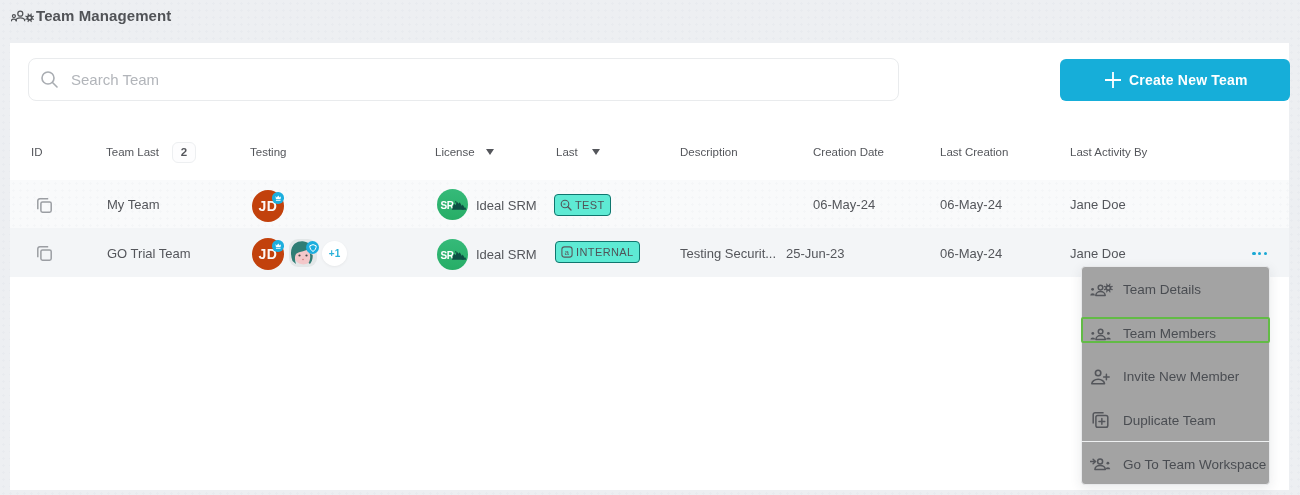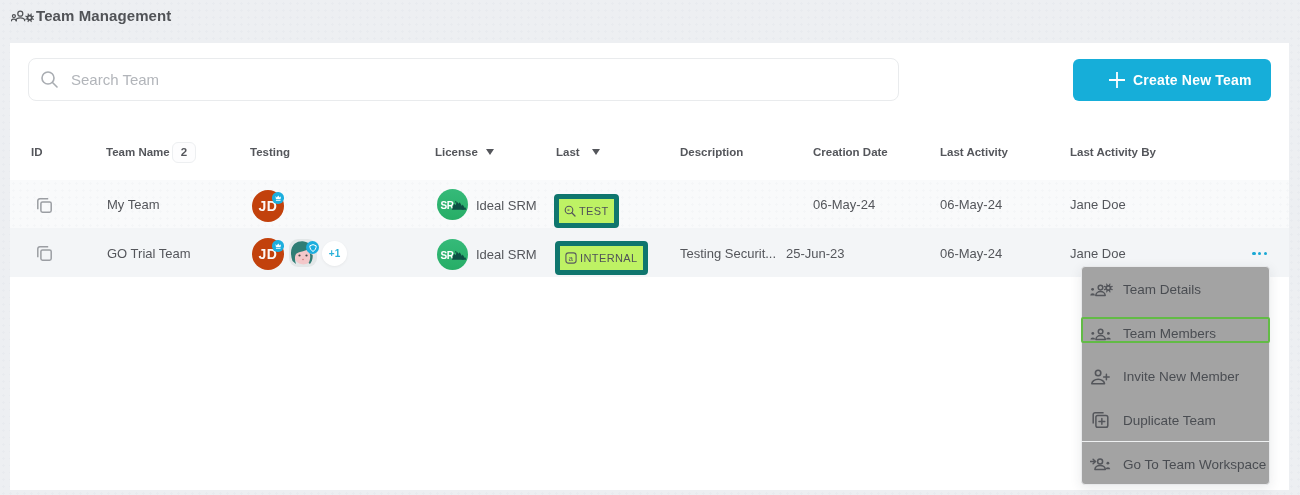--- a/index.html
+++ b/index.html
@@ -14,37 +14,37 @@
 }
 .abs { position:absolute; }
 .card { position:absolute; left:10px; top:43px; width:1279px; height:447px; background:#ffffff; }
 .title { position:absolute; left:36px; top:7px; font-size:15px; font-weight:700; color:#515357; letter-spacing:0.1px;}
 .search {
   position:absolute; left:28px; top:58px; width:871px; height:43px;
   background:#fff; border:1px solid #e9ebed; border-radius:8px;
 }
 .search .ph { position:absolute; left:42px; top:12px; font-size:15px; color:#b2b5ba; }
 .btn {
-  position:absolute; left:1060px; top:59px; width:198px; height:42px;
+  position:absolute; left:1060px; top:59px; width:230px; height:42px;
   background:#16aed9; border-radius:6px; color:#fff;
-  display:flex; align-items:center; justify-content:flex-start; padding-left:35px;
-  font-size:14px; font-weight:700; letter-spacing:0.2px;margin-left:13px;
-}
-.hdr { position:absolute; top:146px; font-size:11.5px; font-weight:700; color:#54565b; }
+  display:flex; align-items:center; justify-content:flex-start; padding-left:44px;
+  font-size:14px; font-weight:700; letter-spacing:0.2px;
+}
+.hdr { position:absolute; top:146px; font-size:11.5px; font-weight:400; color:#54565b; }
 .badge2 {
   position:absolute; left:172px; top:142px; width:24px; height:21px;
   background:#fdfdfe; border:1px solid #edeff1; border-radius:6px;
   font-size:11.5px; font-weight:700; color:#54565b; text-align:center; line-height:19px;
 }
 .caret { position:absolute; top:149px; width:0; height:0; border-left:4.5px solid transparent; border-right:4.5px solid transparent; border-top:6px solid #54565b; }
 .row1 { position:absolute; left:10px; top:180px; width:1279px; height:48px; background:#f9fafb; background-image:radial-gradient(rgba(125,135,155,0.035) 1px, transparent 1.2px); background-size:7px 7px; }
 .row2 { position:absolute; left:10px; top:228px; width:1279px; height:49px; background:#f3f5f7; }
 .cell { position:absolute; font-size:13px; color:#54565b; }
 .chip {
-  position:absolute; height:34px; background:#bef264; border:5px solid #0f766e; border-radius:4px;
+  position:absolute; height:22px; background:#5eead4; border:1px solid #0f766e; border-radius:4px;
   display:flex; align-items:center; padding:0 5px; gap:3px;
   font-size:11px; color:#505358; letter-spacing:0.4px;
 }
 .avatar { position:absolute; width:32px; height:32px; border-radius:50%; background:#c2410c;
   color:rgba(255,255,255,0.96); font-size:14px; font-weight:700; text-align:center; line-height:32px; letter-spacing:0.5px;}
 .minibadge { position:absolute; width:11.5px; height:11.5px; border-radius:50%; background:#1caede; }
 .plus1 { position:absolute; width:25px; height:25px; border-radius:50%; background:#fff;
   color:#2ab1d9; font-size:10px; font-weight:700; text-align:center; line-height:25px;
   box-shadow:0 1px 3px rgba(0,0,0,0.06);}
 .dots { position:absolute; left:1252px; top:251.5px; width:22px; height:5px; }
@@ -96,30 +96,30 @@
   </div>
 <svg class="abs" style="left:40px;top:70px" width="19" height="19" viewBox="0 0 19 19">
   <circle cx="8" cy="8" r="6" fill="none" stroke="#a9adb2" stroke-width="1.6"></circle>
   <line x1="12.5" y1="12.5" x2="17" y2="17" stroke="#a9adb2" stroke-width="1.6" stroke-linecap="round"></line>
 </svg>
 <div class="btn"><svg width="18" height="18" viewBox="0 0 18 18" style="margin-right:7px">
       <path d="M9 1 V17 M1 9 H17" stroke="#fff" stroke-width="1.8"></path>
     </svg>Create New Team</div>
 
 <div class="hdr" style="left:31px">ID</div>
-<div class="hdr" style="left:106px">Team Name</div>
+<div class="hdr" style="left:106px">Team Last</div>
 <div class="badge2">2</div>
 <div class="hdr" style="left:250px">Testing</div>
 <div class="hdr" style="left:435px">License</div>
 <div class="caret" style="left:486px"></div>
 <div class="hdr" style="left:556px">Last</div>
 <div class="caret" style="left:592px"></div>
 <div class="hdr" style="left:680px">Description</div>
 <div class="hdr" style="left:813px">Creation Date</div>
-<div class="hdr" style="left:940px">Last Activity</div>
+<div class="hdr" style="left:940px">Last Creation</div>
 <div class="hdr" style="left:1070px">Last Activity By</div>
 
 <div class="row1"></div>
 <div class="row2"></div>
 
 <svg class="abs" style="left:37px;top:198px" width="15" height="15" viewBox="0 0 15 15">
   <path d="M11.2 0.8 H2.8 A2 2 0 0 0 0.8 2.8 V11.2" fill="none" stroke="#9b9ea3" stroke-width="1.5"></path>
   <rect x="3.9" y="3.9" width="10.3" height="10.3" rx="1.6" fill="none" stroke="#9b9ea3" stroke-width="1.5"></rect>
 </svg>
 <div class="cell" style="left:107px;top:197px">My Team</div>

